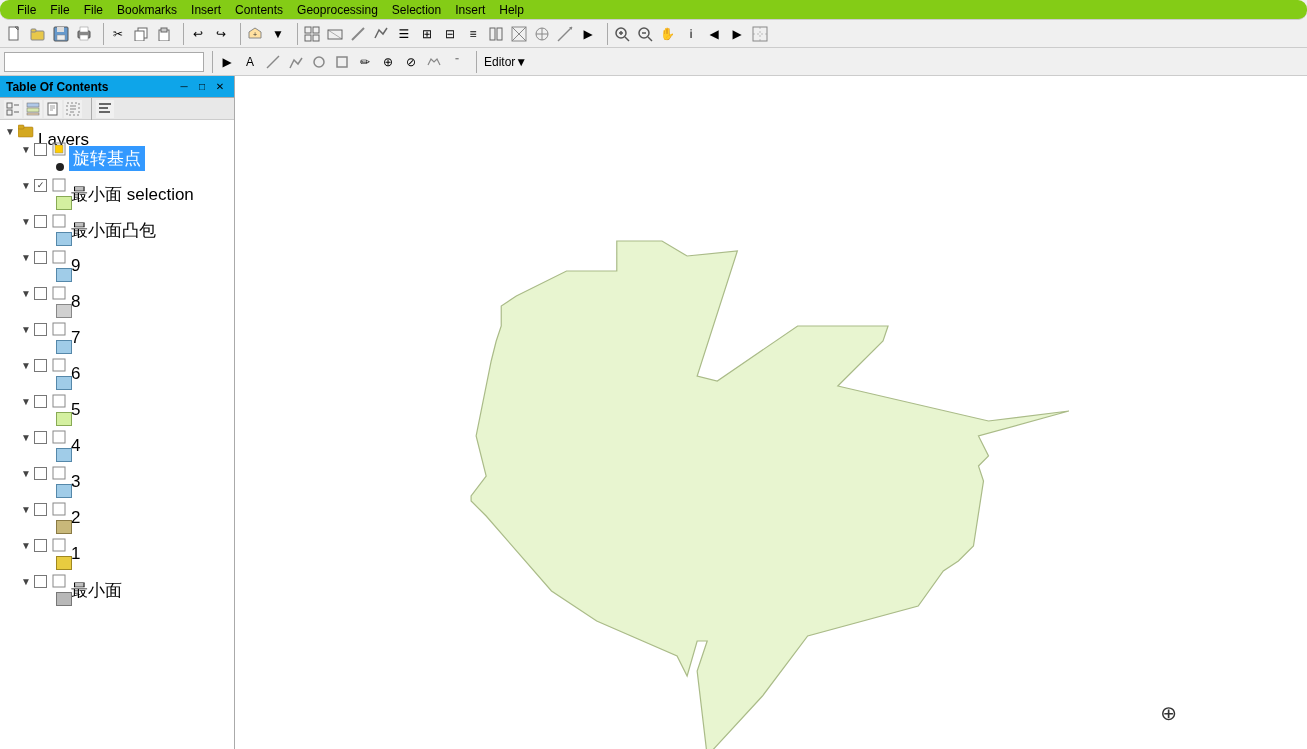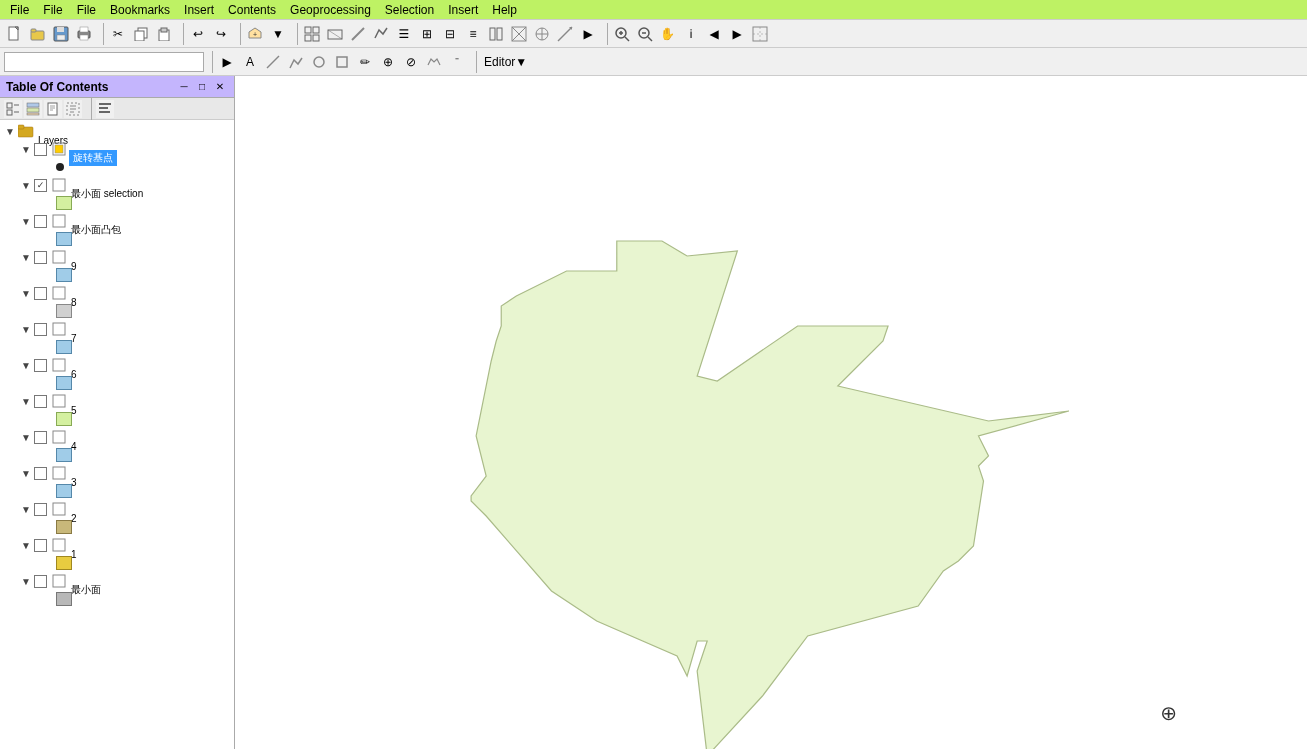--- a/index.html
+++ b/index.html
@@ -1,26 +1,27 @@
 <!DOCTYPE html>
 <html><head>
   <meta charset="utf-8">
   <style>
     * { margin: 0; padding: 0; box-sizing: border-box; }
     body { font-family: 'Microsoft YaHei', Arial, sans-serif; font-size: 12px; background: #f0f0f0; width: 1307px; height: 749px; overflow: hidden; }
 
     
     #menubar {
-      background: #bef264;
+      background: #84cc16;
       height: 20px;
       display: flex;
       align-items: center;
       border-bottom: 1px solid #ccc;
-      padding: 0 4px;
+      padding: 0 11px;
       gap: 2px;
+      border-radius: 9px;
     }
     .menu-item {
       padding: 2px 6px;
       cursor: pointer;
       font-size: 12px;
     }
 
     
     #toolbar1 {
       background: #f0f0f0;
@@ -71,21 +72,21 @@
 
     
     #toc {
       width: 235px;
       background: #f5f5f5;
       border-right: 1px solid #aaa;
       display: flex;
       flex-direction: column;
     }
     #toc-header {
-      background: #c4b5fd;
+      background: #0ea5e9;
       border-bottom: 1px solid #aaa;
       padding: 3px 6px;
       display: flex;
       align-items: center;
       justify-content: space-between;
       height: 22px;
     }
     #toc-title {
       font-size: 12px;
       font-weight: bold;
@@ -140,21 +141,21 @@
       font-size: 9px;
       color: #333;
     }
     .tree-icon {
       width: 16px; height: 16px;
       margin: 0 2px;
       flex-shrink: 0;
       display: flex; align-items: center; justify-content: center;
     }
     .tree-label {
-      font-size: 10px;
+      font-size: 17px;
       padding-left: 2px;
       margin-top: 18px;
     }
     .tree-label.selected {
       background: #3399ff;
       color: white;
       padding: 1px 4px;
     }
 
     

